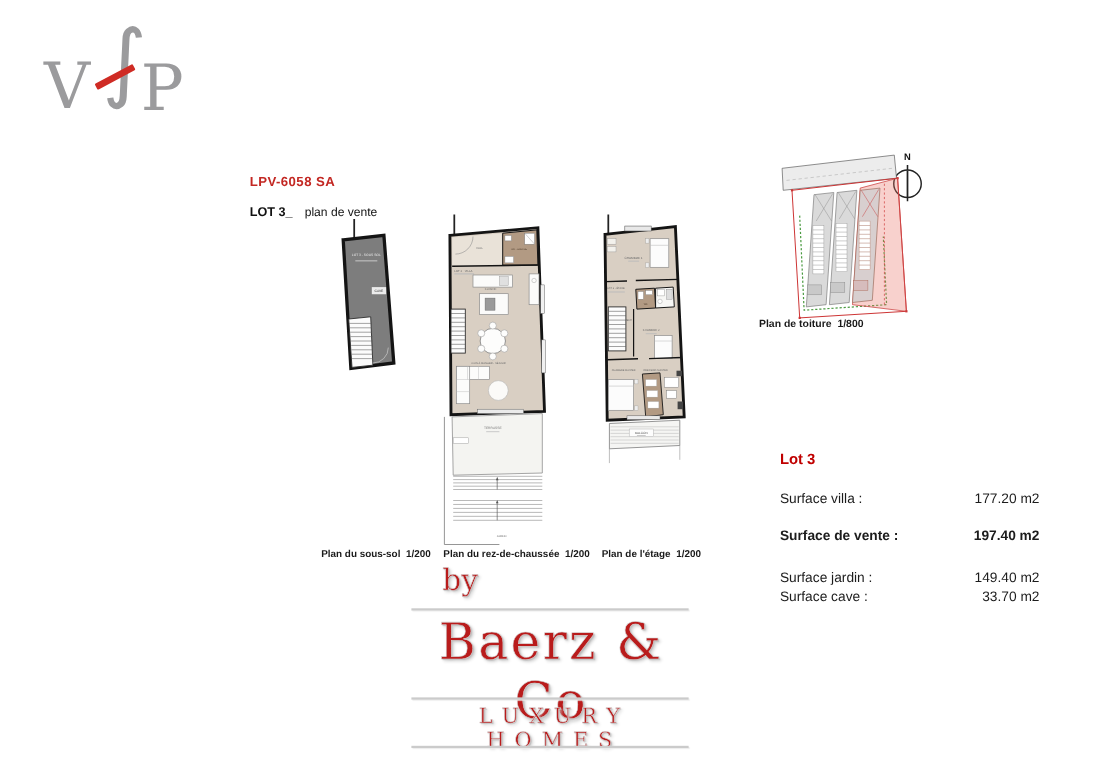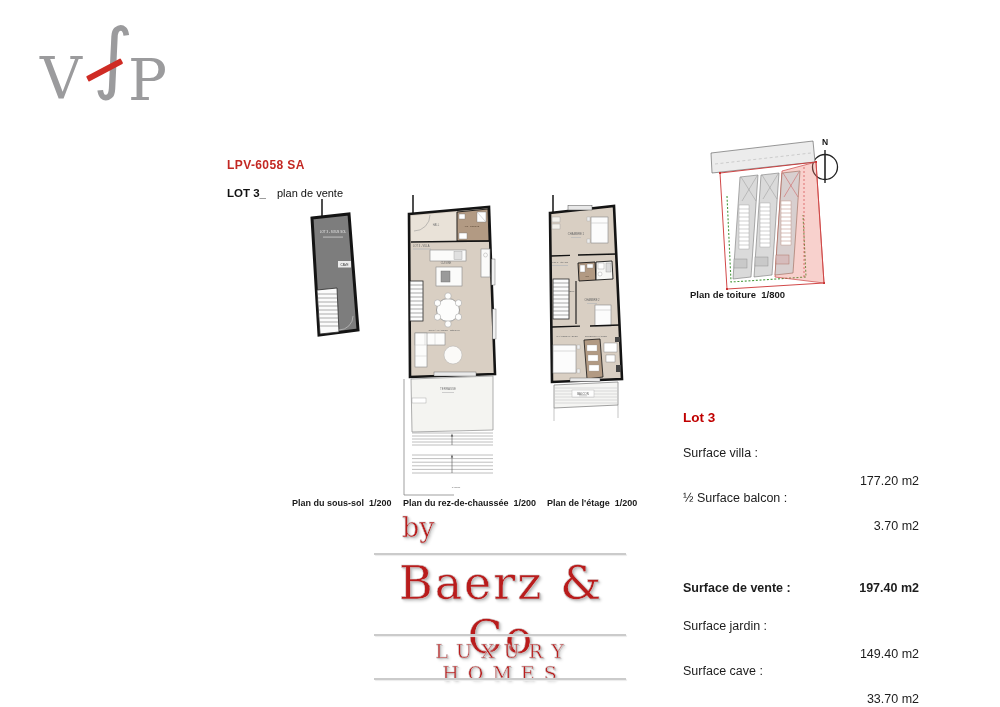--- a/index.html
+++ b/index.html
@@ -30,24 +30,24 @@
   svg text{font-family:"Liberation Sans",sans-serif;}
 
   .plan-caption{position:absolute;font-weight:bold;font-size:9px;color:#1a1a1a;
         text-align:left;white-space:pre;}
   #cap-soussol{left:292px;top:498px;width:118px;}
   #cap-rdc{left:403px;top:498px;width:145px;}
   #cap-etage{left:547px;top:498px;width:95px;}
   #cap-toiture{left:690px;top:289px;width:140px;font-size:9.5px;}
 
   
-  .surfaces{position:absolute;left:683px;top:410px;width:236px;font-size:12.5px;color:#1c1c1c;}
+  .surfaces{position:absolute;left:709px;top:410px;width:236px;font-size:12.5px;color:#1c1c1c;}
   .surfaces .s-title{color:#c00000;font-weight:bold;font-size:13.5px;margin:0 0 20px 0;}
   .srow{display:flex;justify-content:space-between;line-height:17px;}
-  .srow .val{white-space:pre;margin-top:28px;}
+  .srow .val{white-space:pre;}
   .srow.total{font-weight:bold;margin-top:17px;align-items:flex-end;}
   .srow.grp2{margin-top:21px;}
 
   
   .wm{position:absolute;left:368px;top:512px;width:266px;height:180px;
       font-family:"DejaVu Serif",serif;color:#b91c1c;
       text-shadow:1px 1px 1px #bdbdbd,2px 2px 3px #c9c9c9;
       -webkit-text-stroke:.5px #d6d6d6;}
   .wm .by{position:absolute;left:34px;top:0px;font-size:27px;}
   .wm .name{position:absolute;left:0;top:44px;width:100%;text-align:center;
@@ -277,24 +277,20 @@
   <div id="cap-rdc" class="plan-caption">Plan du rez-de-chaussée  1/200</div>
   <div id="cap-etage" class="plan-caption">Plan de l'étage  1/200</div>
   <div id="cap-toiture" class="plan-caption">Plan de toiture  1/800</div>
 
   <div class="surfaces">
     <div class="s-title">Lot 3</div>
     <div class="srow">
       <span class="lab">Surface villa :</span>
       <span class="val">177.20 m2</span>
     </div>
-    <div class="srow">
-      <span class="lab">½ Surface balcon :</span>
-      <span class="val">3.70 m2</span>
-    </div>
     <div class="srow total">
       <span class="lab">Surface de vente :</span>
       <span class="val">197.40 m2</span>
     </div>
     <div class="srow grp2">
       <span class="lab">Surface jardin :</span>
       <span class="val">149.40 m2</span>
     </div>
     <div class="srow">
       <span class="lab">Surface cave :</span>

